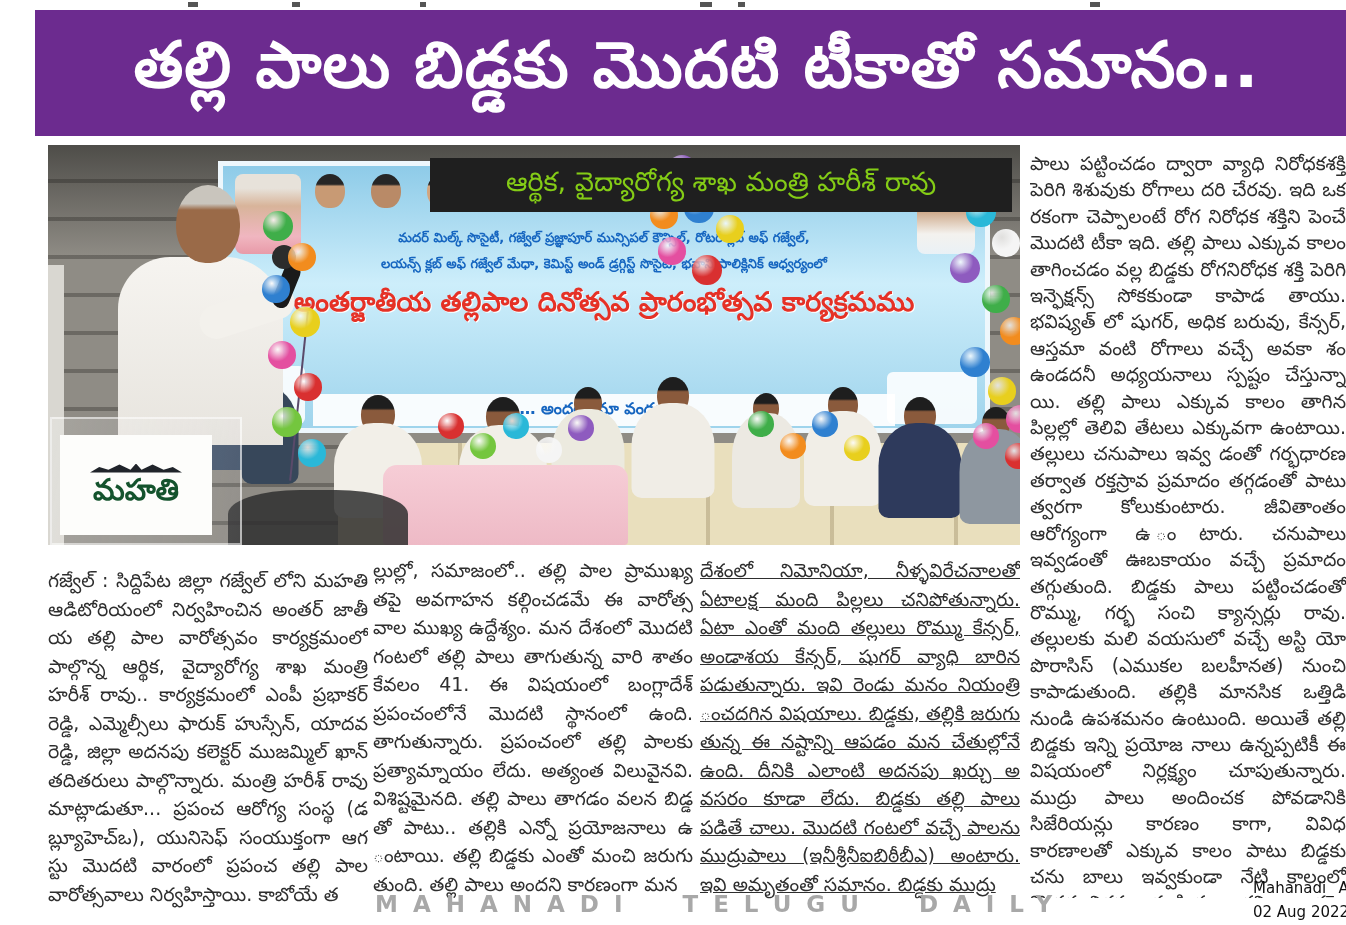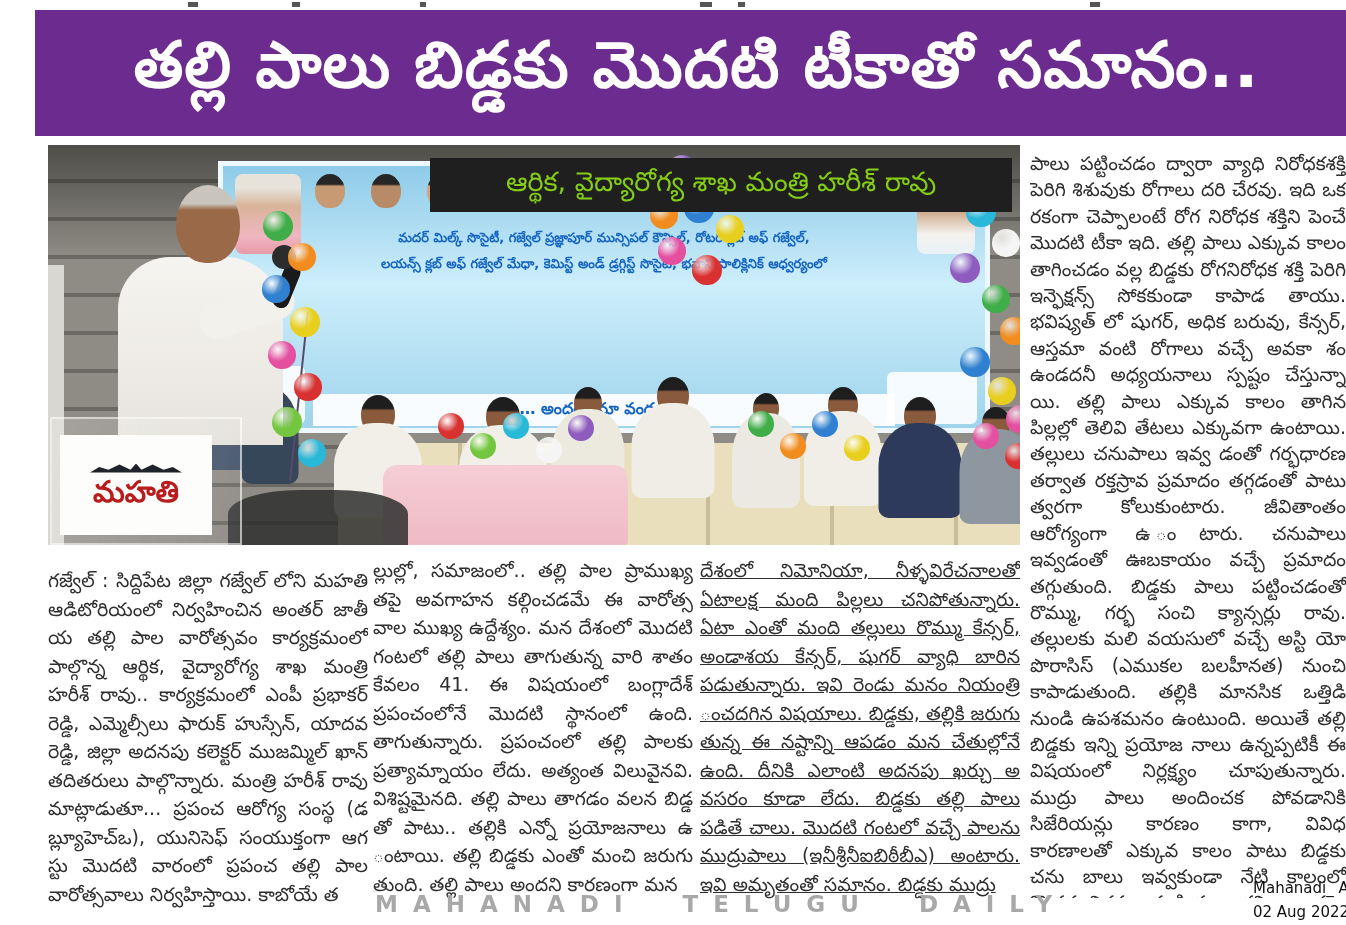--- a/index.html
+++ b/index.html
@@ -60,21 +60,21 @@
   .speaker .mic{position:absolute;left:230px;top:118px;width:17px;height:46px;background:#1a1a1a;border-radius:8px;transform:rotate(22deg);}
   .speaker .mic-head{position:absolute;left:224px;top:100px;width:24px;height:24px;border-radius:50%;background:#2c2c2c;}
   .speaker .cable{position:absolute;left:250px;top:166px;width:2px;height:170px;background:#5a4a6a;transform:rotate(6deg);}
   .podium{position:absolute;left:2px;top:272px;width:192px;height:128px;z-index:4;
       background:linear-gradient(100deg, rgba(255,255,255,.20), rgba(200,200,215,.08));
       border:2px solid rgba(255,255,255,.55);box-sizing:border-box;}
   .podium .sign{position:absolute;left:8px;top:16px;width:152px;height:100px;background:#fdfdfb;
       display:flex;flex-direction:column;align-items:center;justify-content:center;}
   .sign-deco{width:92px;height:9px;background:#20242a;margin-bottom:4px;
       clip-path:polygon(0 100%,10% 40%,20% 70%,32% 10%,44% 70%,50% 0,56% 70%,68% 10%,80% 70%,90% 40%,100% 100%);}
-  .sign-text{color:#b91c1c;font-weight:bold;font-size:30px;line-height:1;}
+  .sign-text{color:#14532d;font-weight:bold;font-size:30px;line-height:1;font-family:Liberation Mono, monospace;}
   .balloons{position:absolute;inset:0;z-index:4;pointer-events:none;}
   .balloon{position:absolute;border-radius:50% 50% 48% 48%;}
   .caption{position:absolute;left:382px;top:13px;right:8px;height:54px;background:#1f1f1f;z-index:5;
       display:flex;align-items:center;justify-content:center;}
   .caption span{color:#84cc16;font-size:27px;font-weight:500;white-space:nowrap;}
 
   
   .watermark{position:absolute;left:20px;top:520px;width:1230px;height:390px;z-index:1;
       font-size:300px;font-weight:bold;color:#8e9cd6;opacity:.5;line-height:380px;letter-spacing:-8px;
       overflow:hidden;white-space:nowrap;}
@@ -121,20 +121,21 @@
           <div class="face" style="left: 484px; background: linear-gradient(rgb(38, 38, 38) 30%, rgb(192, 141, 106) 36%);"></div>
           <div class="face" style="left: 540px; background: linear-gradient(rgb(38, 38, 38) 30%, rgb(200, 154, 116) 36%);"></div>
           <div class="face" style="left: 596px; background: linear-gradient(rgb(38, 38, 38) 30%, rgb(185, 138, 103) 36%);"></div>
           <div class="face" style="left: 652px; background: linear-gradient(rgb(38, 38, 38) 30%, rgb(210, 165, 127) 36%);"></div>
         </div>
       <div class="portrait left"></div>
       <div class="portrait right"></div>
       <div class="wheel"></div>
       <div class="bl1">మదర్ మిల్క్ సొసైటీ, గజ్వేల్ ప్రజ్ఞాపూర్ మున్సిపల్ కౌన్సిల్, రోటరీ క్లబ్ అఫ్ గజ్వేల్,</div>
       <div class="bl2">లయన్స్ క్లబ్ అఫ్ గజ్వేల్ మేధా, కెమిస్ట్ అండ్ డ్రగ్గిస్ట్ సొసైటీ, భవాని పాలిక్లినిక్ ఆధ్వర్యంలో</div>
+      <div class="btitle">అంతర్జాతీయ తల్లిపాల దినోత్సవ ప్రారంభోత్సవ కార్యక్రమము</div>
       <div class="bstrip">… అందరికి మా వందనాలు</div>
       <div class="mini-box l"></div>
       <div class="mini-box r"></div>
     </div>
 
     <div class="sofa"></div>
     <div class="audience">
         <div class="person" style="left: 185px; top: 212px;">
           <div class="p-head" style="width: 24px; height: 28px;"></div>
           <div class="p-body" style="top: 18px; width: 62px; background: rgb(67, 84, 106);"></div>

